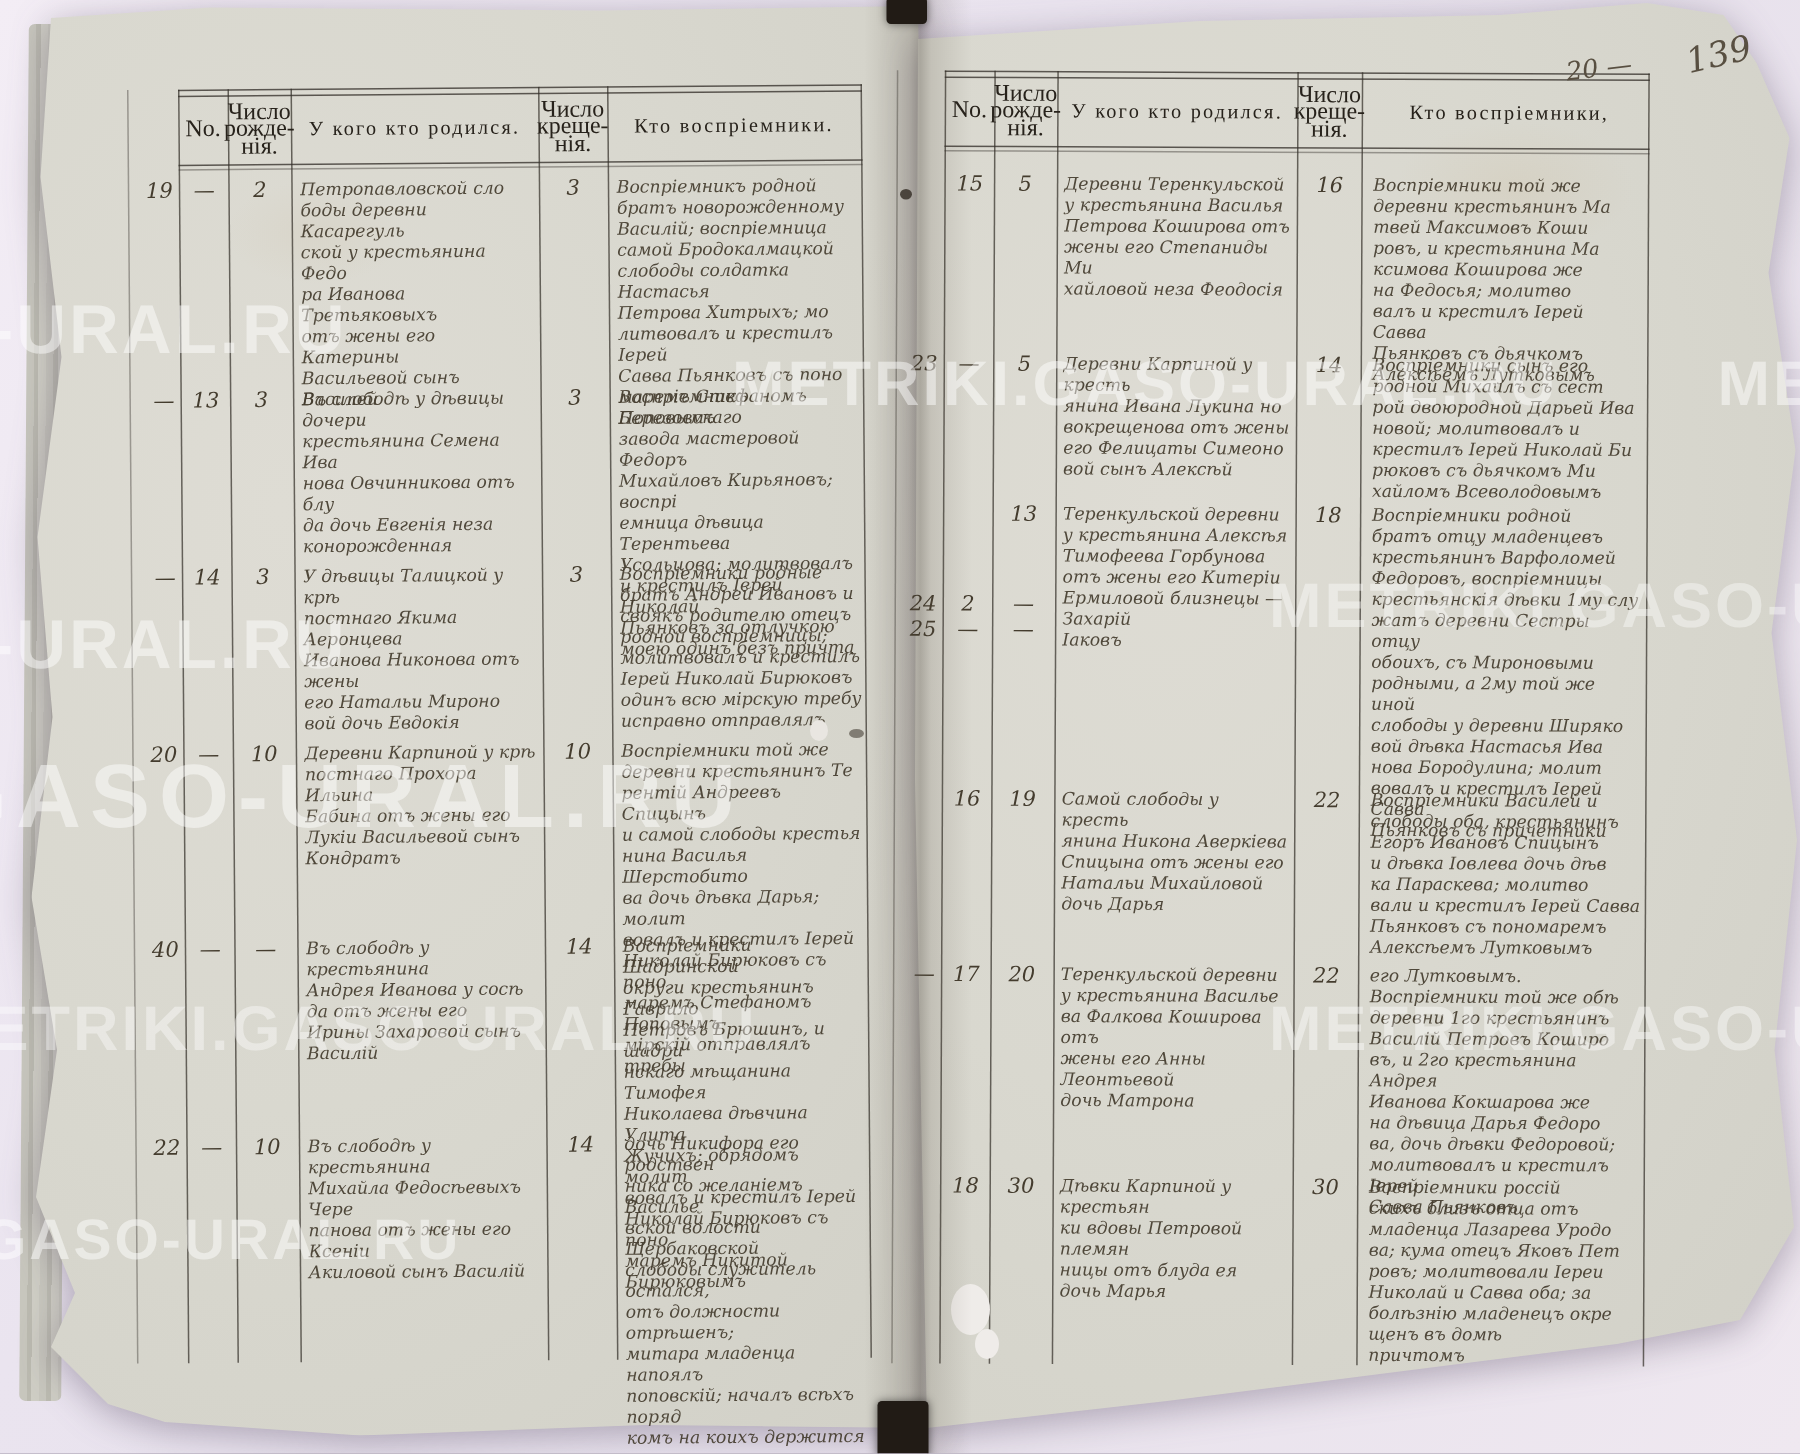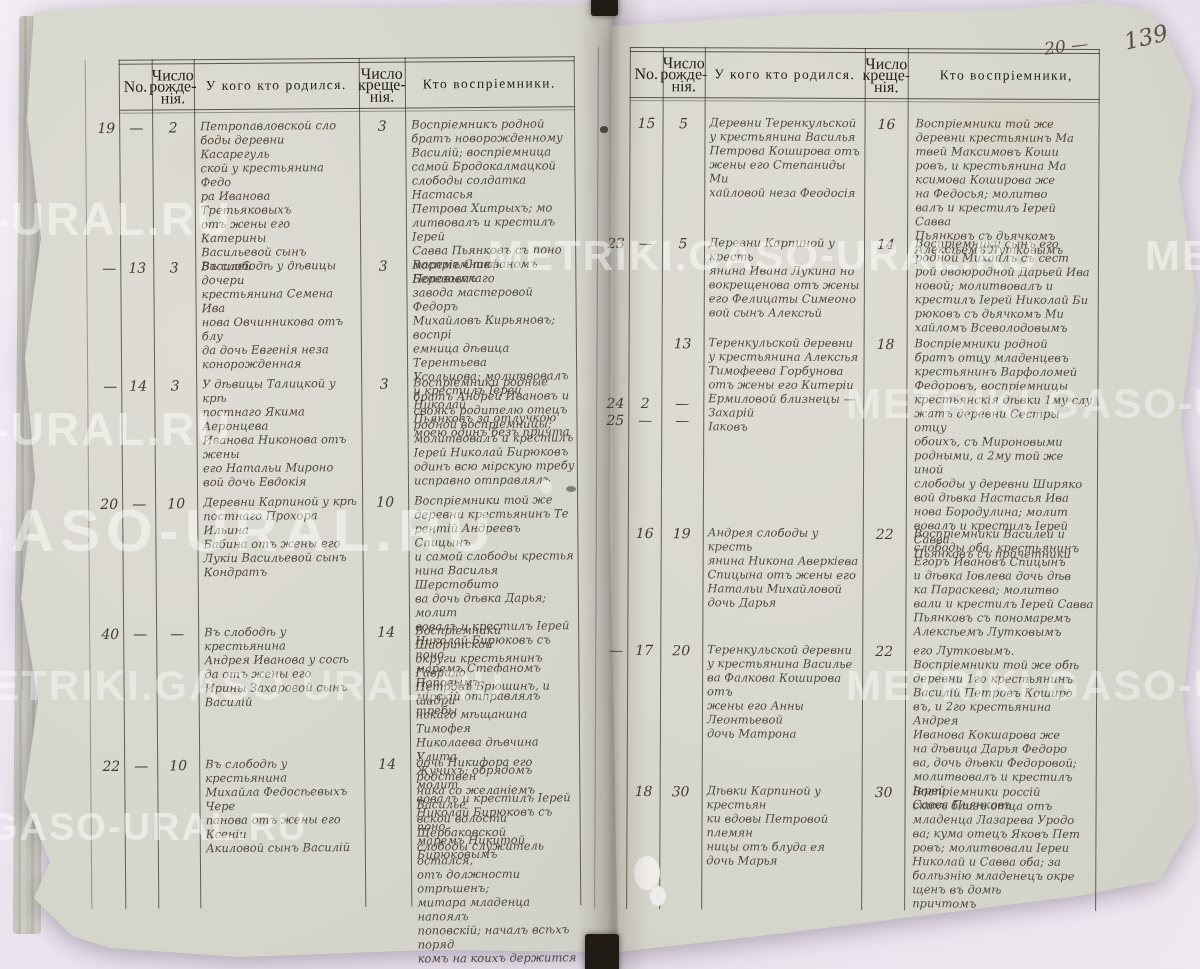--- a/index.html
+++ b/index.html
@@ -315,21 +315,21 @@
       <div class="cell c-no hw" style="top:60px;">2</div>
       <div class="cell c-birth hw" style="top:60px;">—</div>
       <div class="cell c-margin hw" style="top:77px;">25</div>
       <div class="cell c-no hw" style="top:77px;">—</div>
       <div class="cell c-birth hw" style="top:77px;">—</div>
     </div>
     <div class="entry" style="top:474px;">
       <div class="cell c-margin hw"></div>
       <div class="cell c-no hw">16</div>
       <div class="cell c-birth hw">19</div>
-      <div class="cell c-born hw">Андрея слободы у кресть
+      <div class="cell c-born hw">Самой слободы у кресть
 янина Никона Аверкіева
 Спицына отъ жены его
 Натальи Михайловой
 дочь Дарья</div>
       <div class="cell c-bapt hw">22</div>
       <div class="cell c-godp hw">Воспріемники Василей и
 слободы оба, крестьянинъ
 Егоръ Ивановъ Спицынъ
 и дѣвка Іовлева дочь дѣв
 ка Параскева; молитво

